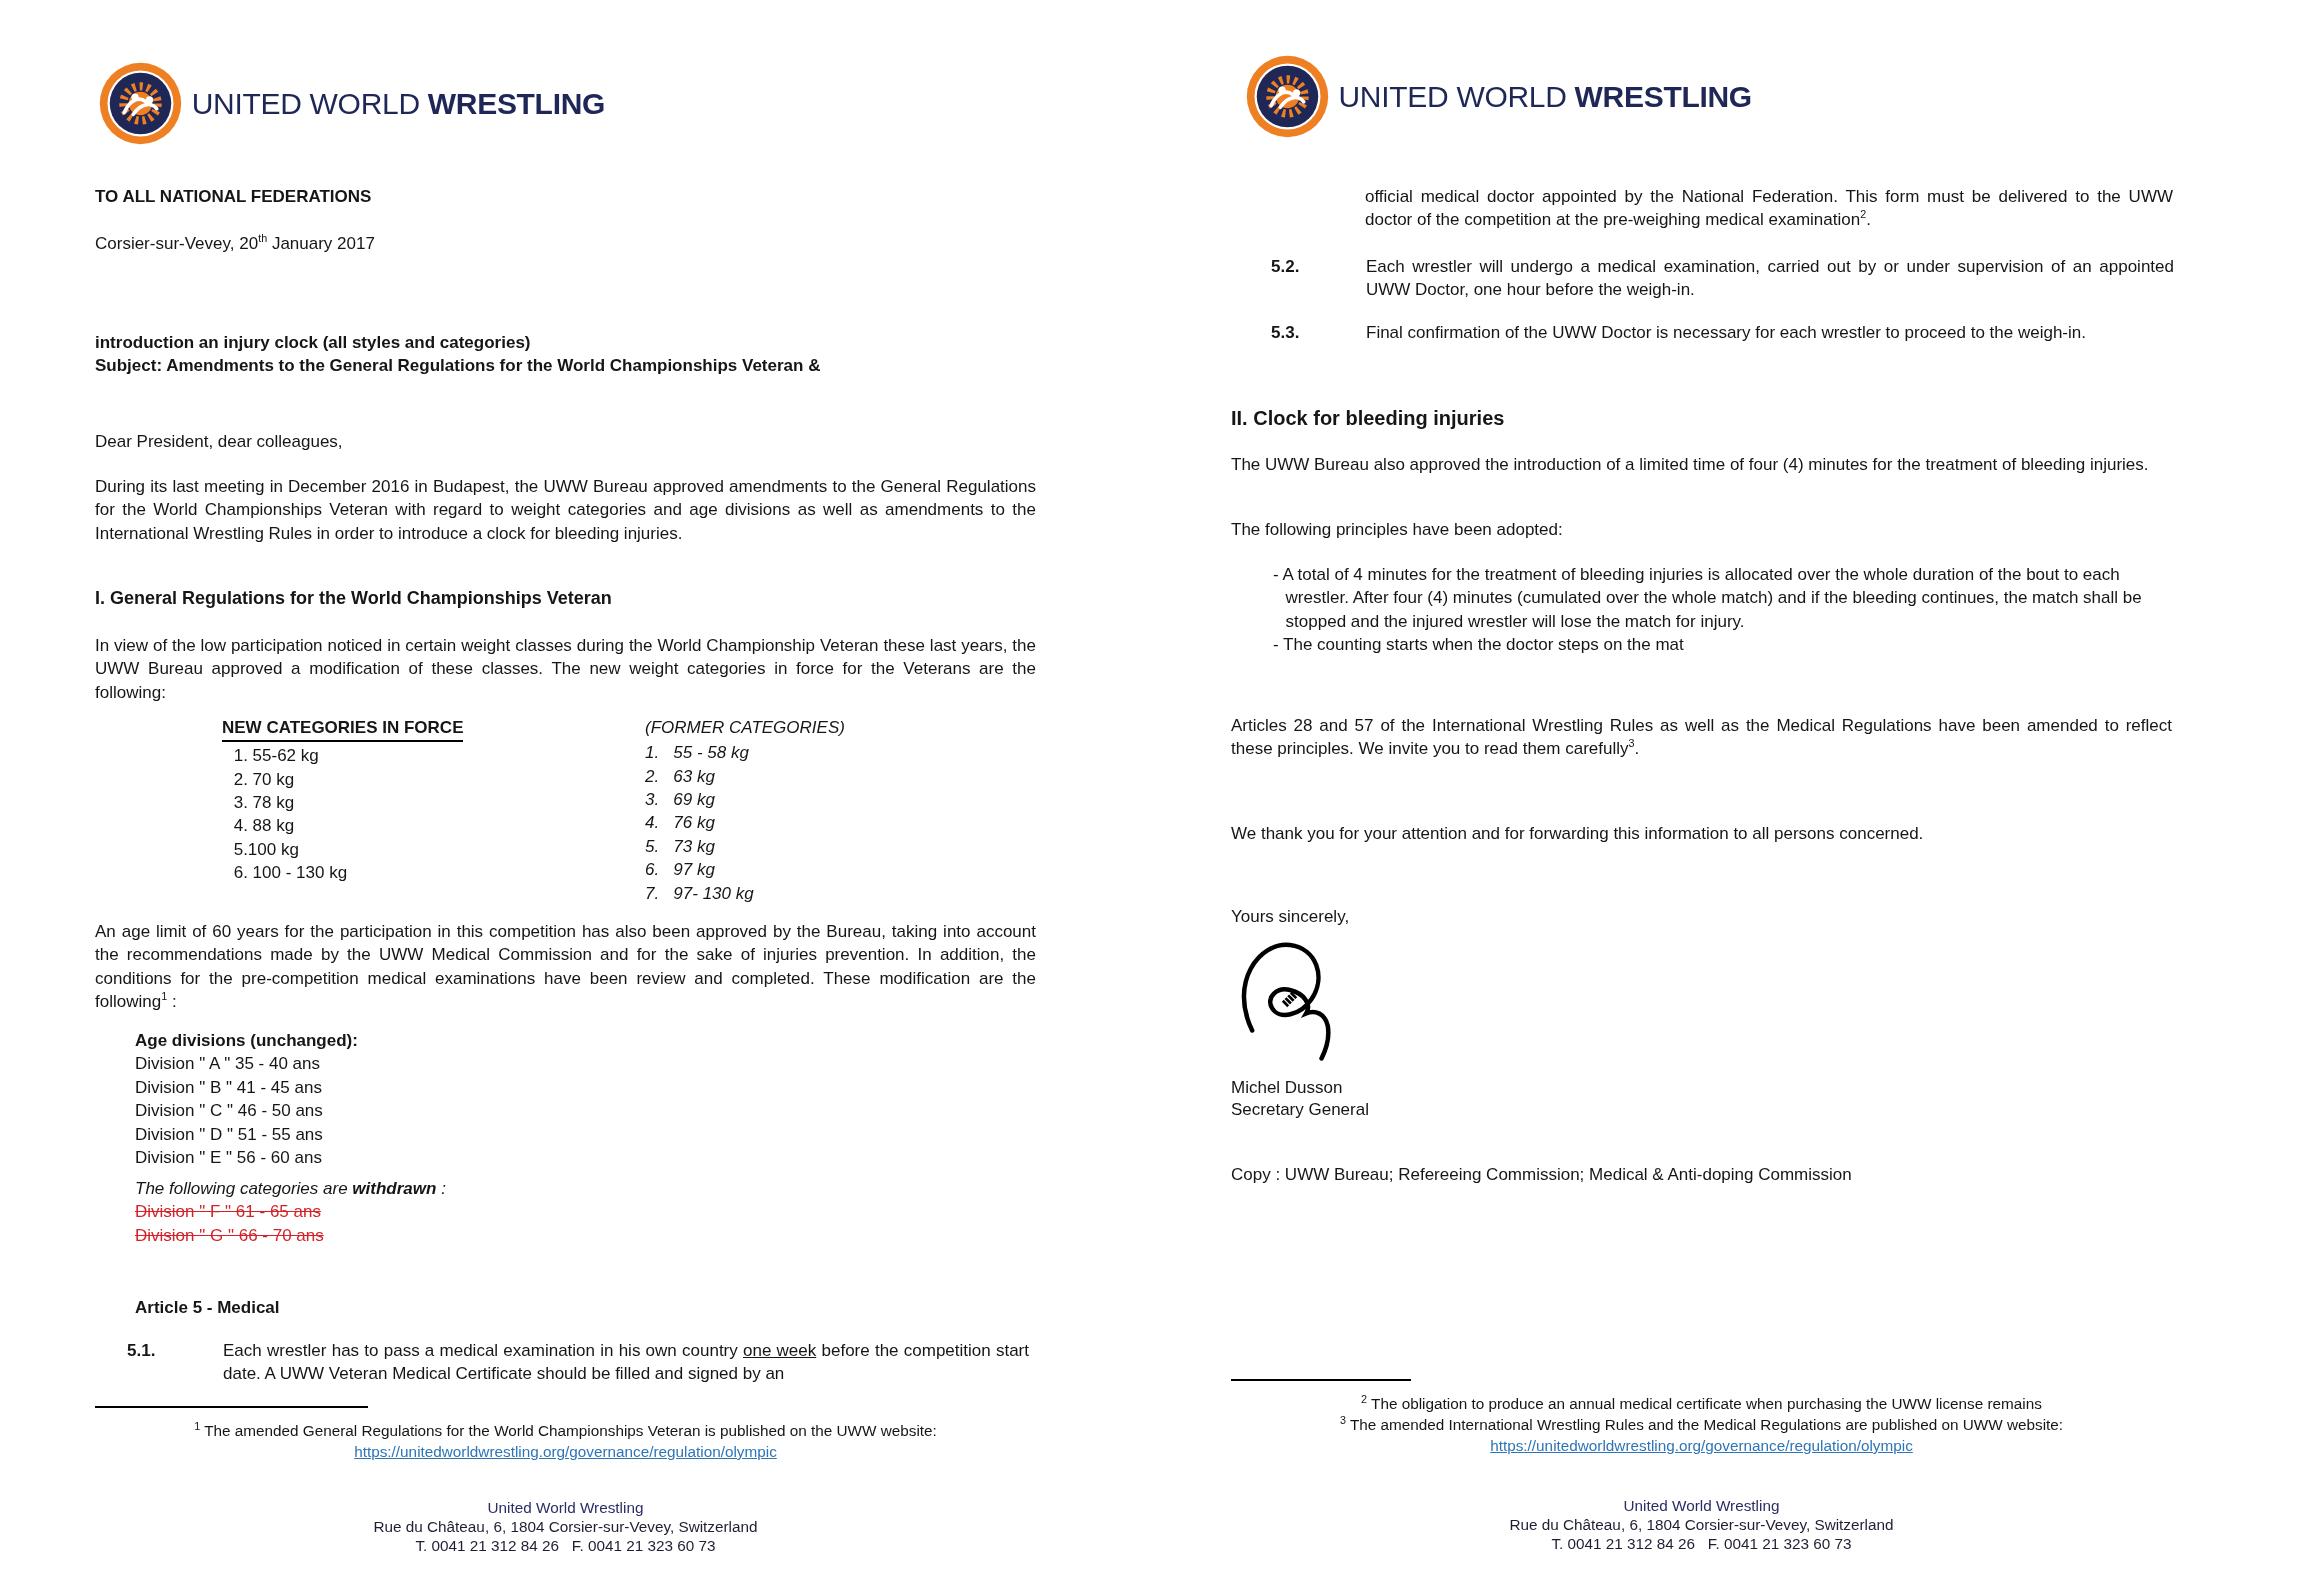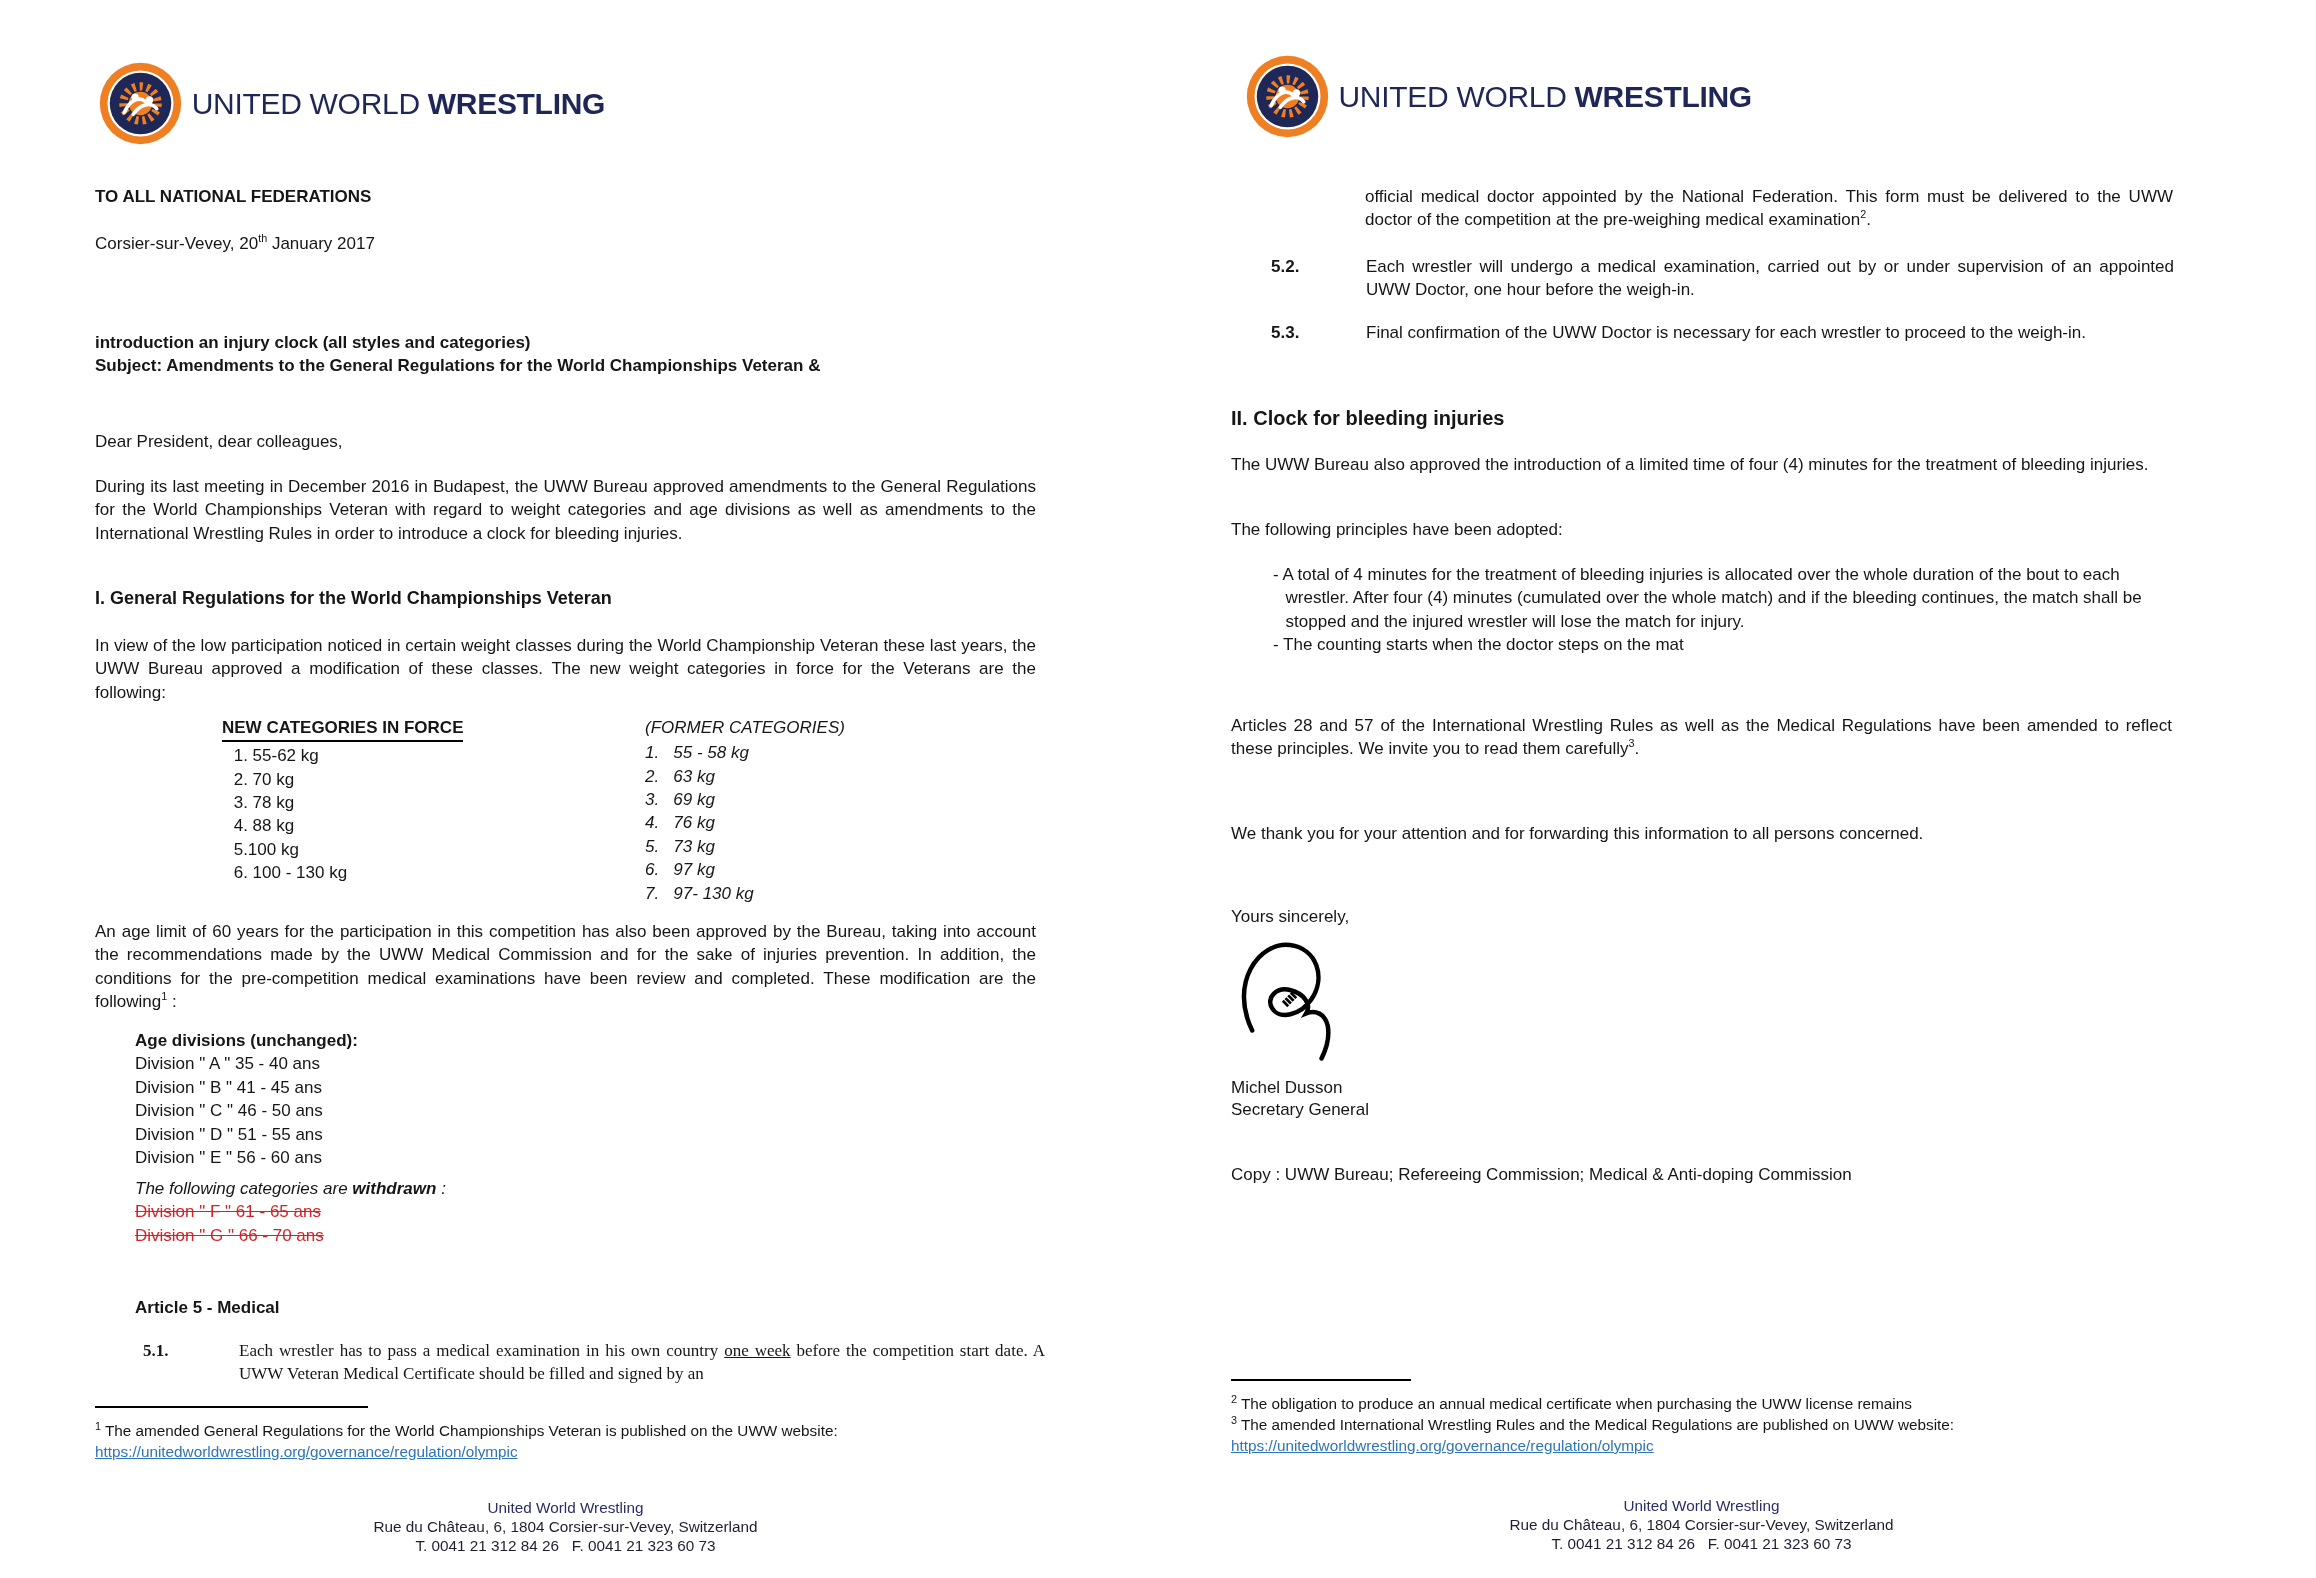--- a/index.html
+++ b/index.html
@@ -17,21 +17,21 @@
   .brand{display:flex;align-items:center;gap:9px;}
   .brand-text{font-size:30px;letter-spacing:-0.3px;color:#1E2756;white-space:nowrap;}
   .cat-title-new{font-weight:bold;border-bottom:2.7px solid #000;padding-bottom:0.9px;display:inline-block;}
   .cat-items div{white-space:pre;}
   .numrow{display:flex;}
   .numrow .num{flex:0 0 96px;font-weight:bold;}
   .numrow-r .num{flex:0 0 95px;font-weight:bold;}
   .withdrawn-item{color:#D2232A;text-decoration:line-through;}
   .bullet{padding-left:12.6px;text-indent:-12.6px;}
   .fn-rule{border-top:2.3px solid #000;}
-  .fn{font-size:15.3px;line-height:21px;}
+  .fn{font-size:15.3px;line-height:21px;text-align:center;}
   .fn a, a.doclink{color:#2E75B6;text-decoration:underline;}
   .footer{text-align:center;font-size:15.3px;line-height:19px;color:#1f1f33;}
   .footer .f1{color:#2D2D66;}
   .footer .f3{white-space:pre;}
   .sig-name{font-size:17px;line-height:22.5px;}
 </style>
 </head>
 <body>
 
 <div class="canvas">
@@ -109,21 +109,21 @@
     </div>
 
     <div class="blk" style="top:1177px;left:40px;">
       <div class="i"><span>The following categories are </span><span class="b">withdrawn</span><span> :</span></div>
       <div class="withdrawn-item">Division " F " 61 - 65 ans</div>
       <div class="withdrawn-item">Division " G " 66 - 70 ans</div>
     </div>
 
     <div class="blk b" style="top:1296px;left:40px;">Article 5 - Medical</div>
 
-    <div class="blk numrow" style="top:1339px;left:48px;width:902px;font-family:Liberation Serif, serif;">
+    <div class="blk numrow" style="top:1339px;left:32px;width:902px;">
       <span class="num">5.1.</span>
       <span class="just" style="display:block;flex:1;"><span>Each wrestler has to pass a medical examination in his own country </span><span class="u">one week</span><span> before the competition start date. A UWW Veteran Medical Certificate should be filled and signed by an</span></span>
     </div>
 
     <div class="blk fn-rule" style="top:1406px;left:0;width:273px;"></div>
 
     <div class="blk fn" style="top:1420px;left:0;width:941px;">
       <span class="sup">1</span><span> The amended General Regulations for the World Championships Veteran is published on the UWW website:</span><br>
       <a href="#" class="doclink">https://unitedworldwrestling.org/governance/regulation/olympic</a>
     </div>

